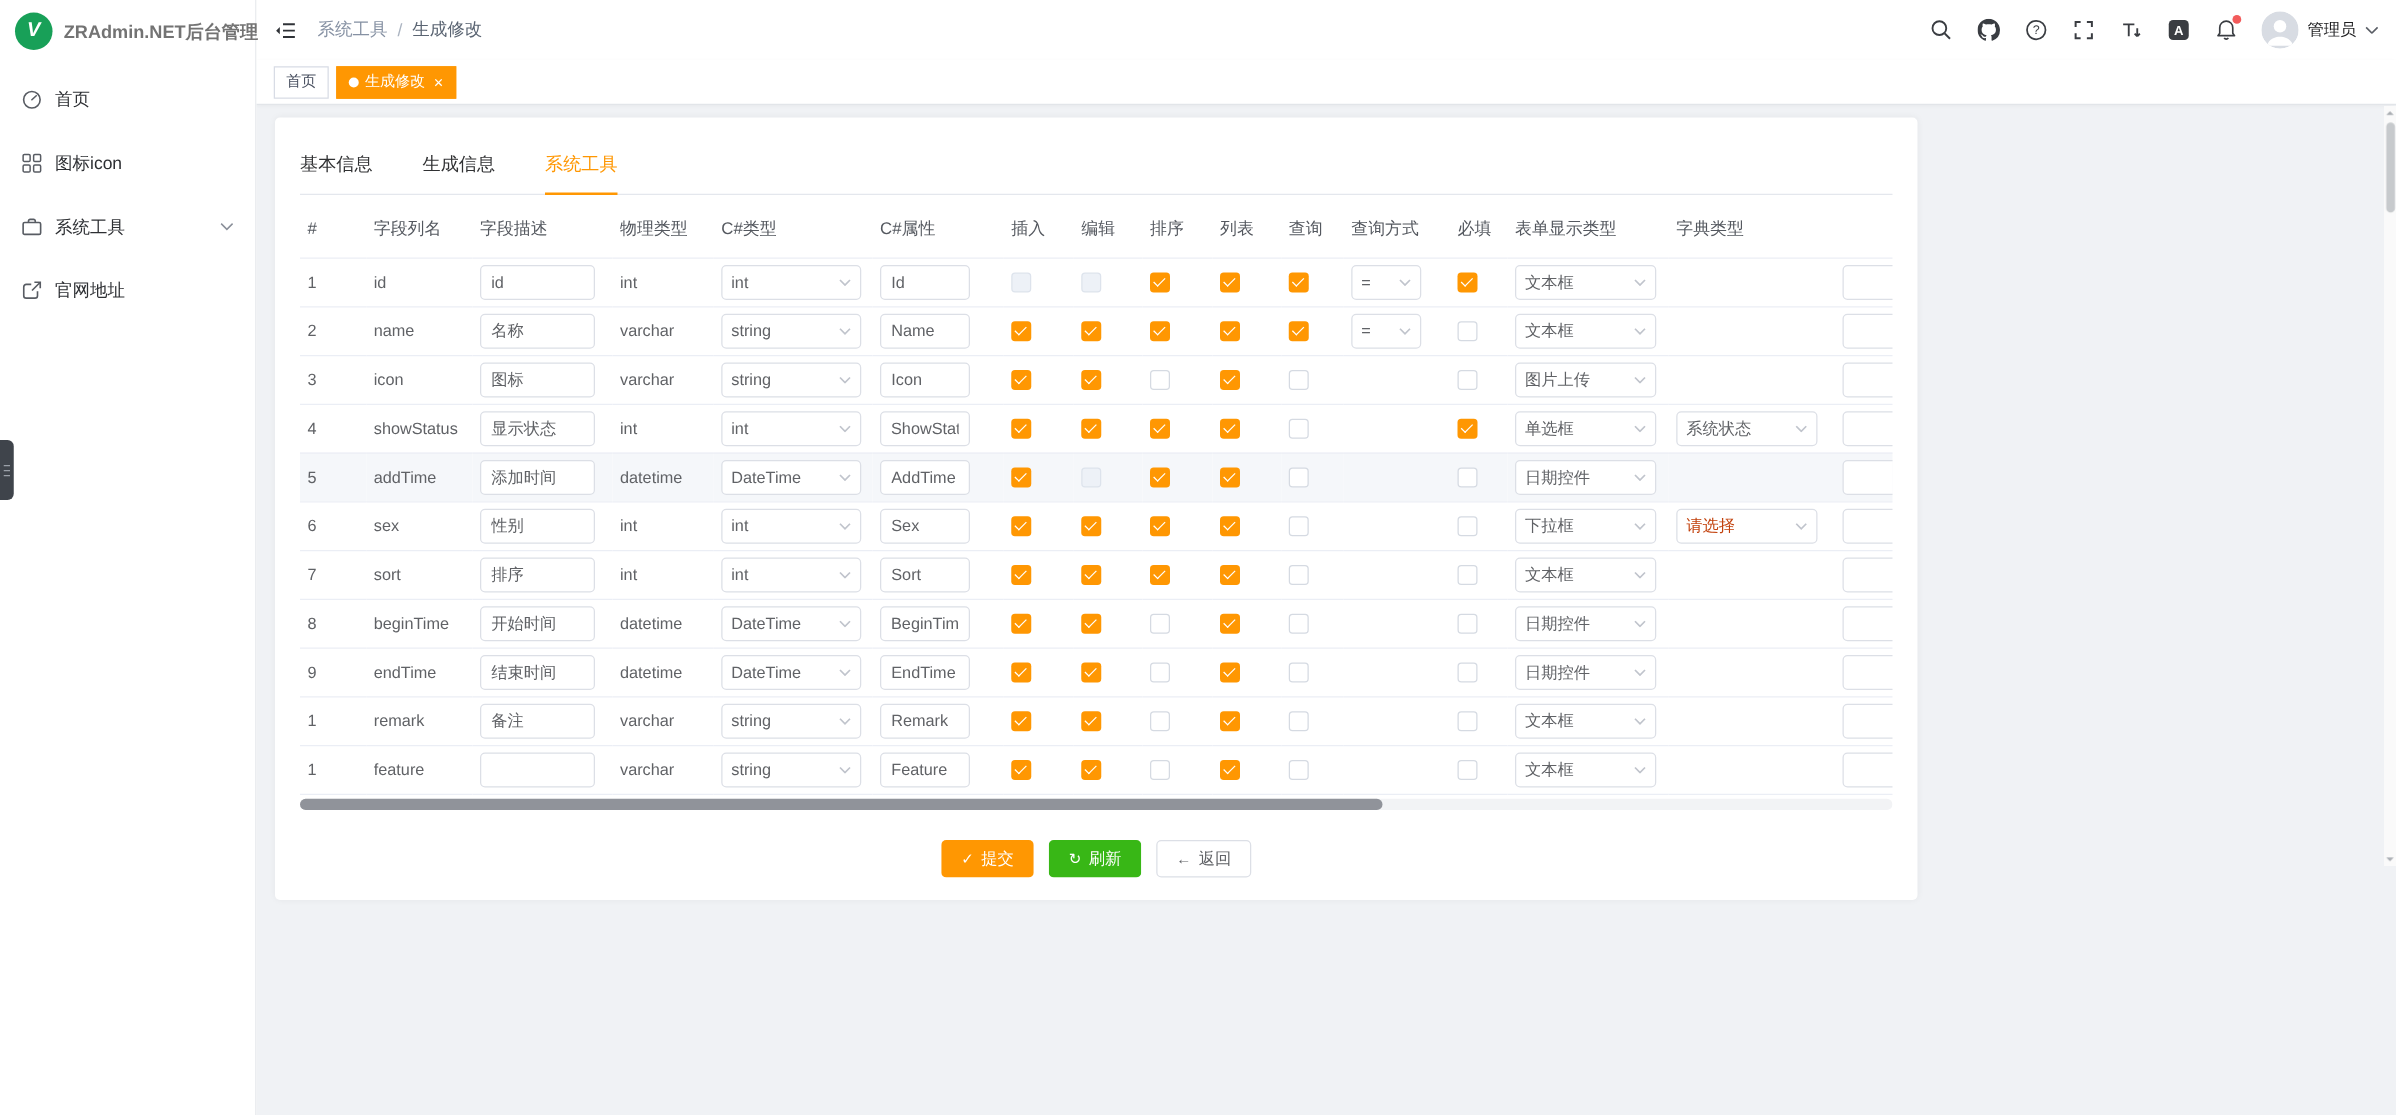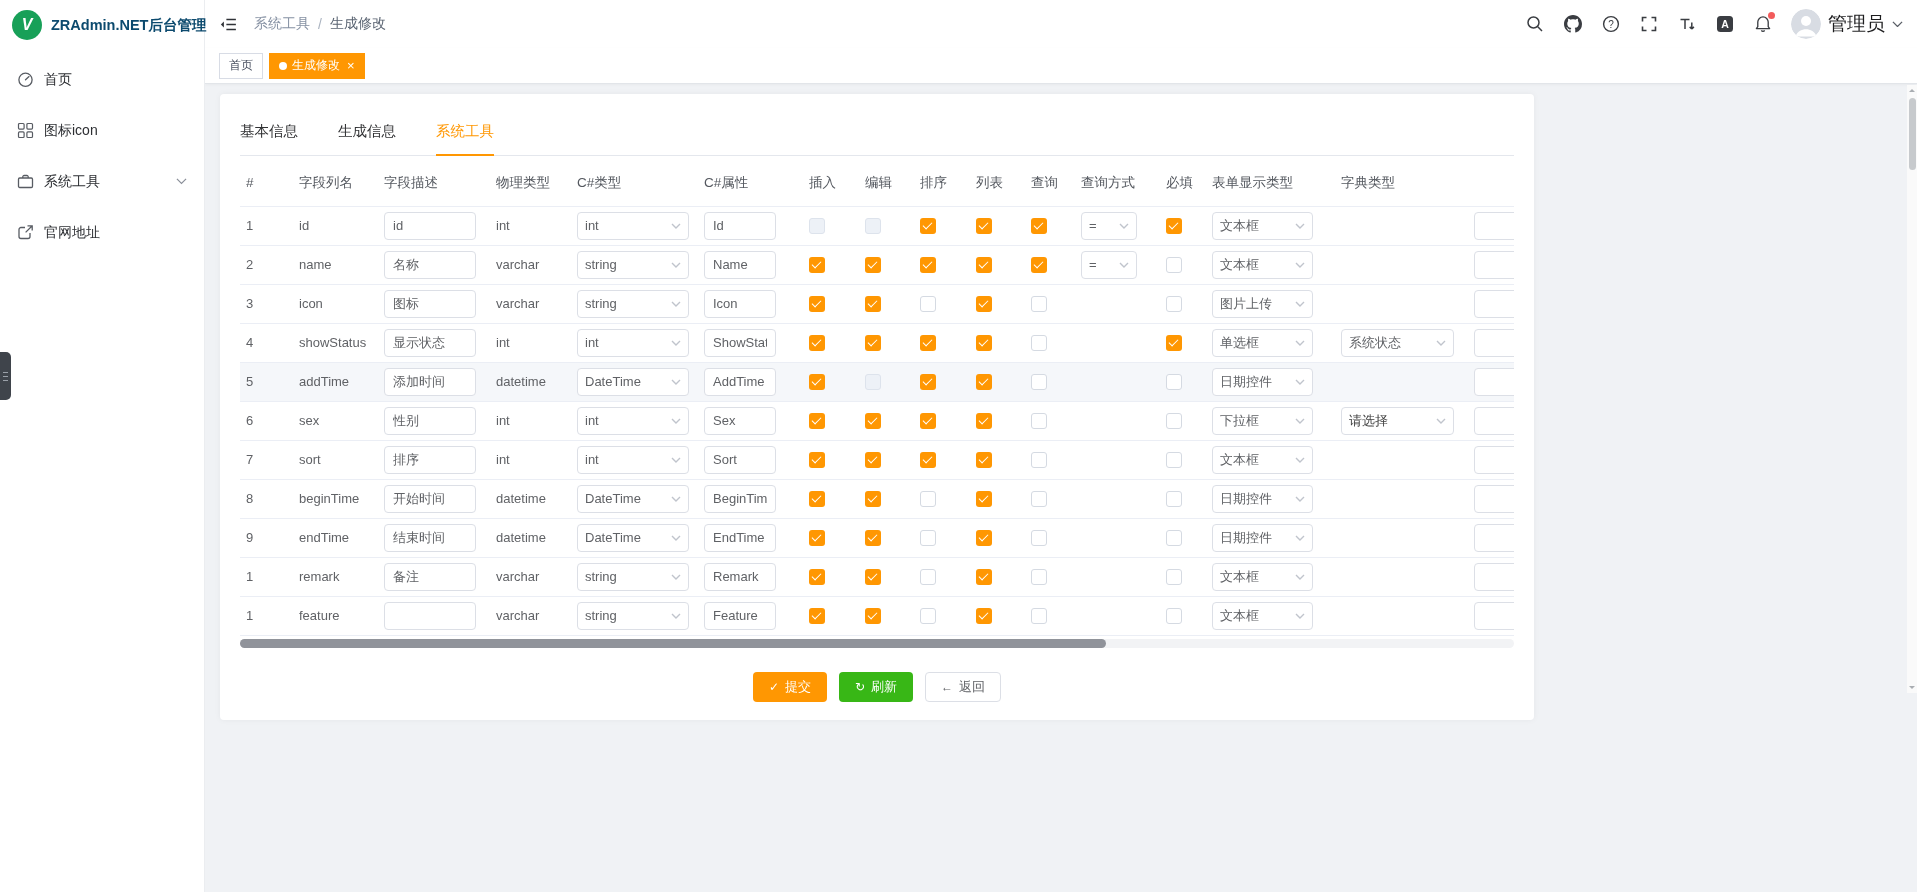--- a/index.html
+++ b/index.html
@@ -4,41 +4,41 @@
 <style>
 :root{--accent:#ff9702;--success:#38b716}
 *{margin:0;padding:0;box-sizing:border-box}
 html,body{width:1917px;height:892px}
 body{font-family:"Liberation Sans","DejaVu Sans",sans-serif;overflow:hidden;color:#303133;background:#f0f2f5;font-size:14px}
 .app{display:flex;width:100%;height:100%}
 
 .sidebar{width:205px;min-width:205px;background:#fff;border-right:1px solid #ebedf0;display:flex;flex-direction:column;position:relative;z-index:3}
 .logo-row{height:50px;display:flex;align-items:center;padding:0 12px;gap:9px}
 .logo-circle{width:30px;height:30px;min-width:30px;border-radius:50%;background:#18a058;color:#fff;display:flex;align-items:center;justify-content:center;font-weight:bold;font-size:16px;font-style:italic}
-.app-title{font-size:14.5px;font-weight:bold;color:#0c4a6e;white-space:nowrap}
+.app-title{font-size:14.5px;font-weight:bold;color:#737373;white-space:nowrap}
 .menu{padding-top:4px}
 .menu-item{height:51px;display:flex;align-items:center;padding:0 17px;gap:10px;font-size:14px;color:#2d2f33;cursor:pointer}
 .mi-icon{width:17px;height:17px;display:inline-flex;color:#585c63}
 .mi-icon svg{width:17px;height:17px}
 .chev-right{margin-left:auto;display:inline-flex;width:11px;color:#8a8f99}
 
 .main{flex:1;display:flex;flex-direction:column;min-width:0}
 .topbar{height:48px;background:#fff;display:flex;align-items:center;padding:0 14px;gap:16px}
 .hamburger{width:19px;height:19px;display:inline-flex;color:#2f3237;cursor:pointer}
 .breadcrumb{display:flex;gap:8px;font-size:14px;align-items:center}
 .crumb-section{color:#8691a3;cursor:pointer}
 .crumb-sep{color:#aab3c0}
 .crumb-page{color:#5a6472}
 .topbar-right{margin-left:auto;display:flex;align-items:center;gap:19px}
 .tb-icon{width:19px;height:19px;display:inline-flex;align-items:center;justify-content:center;cursor:pointer;color:#3a3d42;position:relative}
 .tb-icon svg{width:18px;height:18px}
 .tb-badge{position:absolute;top:-3px;right:-3px;width:7px;height:7px;border-radius:50%;background:#f25b5b}
 .user-wrap{display:flex;align-items:center;gap:7px;cursor:pointer}
 .avatar{width:30px;height:30px;border-radius:50%;overflow:hidden;display:inline-flex}
-.user-name{font-size:19px;color:#1d1d1f}
+.user-name{font-size:13px;color:#1d1d1f}
 .user-chev{display:inline-flex;width:11px;color:#5a5e66}
 
 .tags-bar{height:36px;background:#fff;border-bottom:1px solid #e2e5e9;box-shadow:0 1px 3px rgba(0,0,0,.04);display:flex;align-items:center;padding:0 14px;gap:6px}
 .tag{height:26px;display:inline-flex;align-items:center;gap:5px;padding:0 9px;border:1px solid #d8dce5;background:#fff;color:#495060;font-size:12px;cursor:pointer;white-space:nowrap}
 .tag.active{background:var(--accent);border-color:var(--accent);color:#fff}
 .tag-dot{width:8px;height:8px;border-radius:50%;background:#fff;display:inline-block}
 .tag-close{font-size:13px;margin-left:2px;line-height:1}
 
 .content{flex:1;padding:10px 15px 0;overflow:hidden;position:relative}
 .card{width:1314px;background:#fff;border-radius:4px;box-shadow:0 0 6px rgba(0,0,0,.05);padding:10px 20px 18px}
@@ -49,25 +49,25 @@
 table{border-collapse:collapse;table-layout:fixed;width:1388px}
 th{height:46px;text-align:left;font-weight:400;font-size:13.5px;color:#54585f;padding:0 0 0 6px;border-bottom:1px solid #ebeef5;white-space:nowrap}
 td{height:39px;padding:0 0 0 6px;border-bottom:1px solid #ebeef5;font-size:13px;color:#606266;vertical-align:middle;white-space:nowrap}
 tr.is-hover td{background:#f5f7fa}
 .inp{height:28px;border:1px solid #dcdfe6;border-radius:4px;padding:0 8px;font-size:13px;color:#606266;background:#fff;outline:none;font-family:inherit}
 .inp-desc{width:92px}
 .inp-prop{width:72px}
 .inp-extra{width:110px}
 .sel{height:28px;border:1px solid #dcdfe6;border-radius:4px;background:#fff;display:inline-flex;align-items:center;justify-content:space-between;padding:0 7px;cursor:pointer}
 .sel-val{font-size:13px;color:#606266;overflow:hidden;white-space:nowrap}
-.sel.placeholder .sel-val{color:#404040}
+.sel.placeholder .sel-val{color:#c2410c}
 .sel.hidden{visibility:hidden}
 .sel-cstype{width:112px}
 .sel-qmode{width:56px}
-.sel-display{width:101px}
+.sel-display{width:113px}
 .sel-dict{width:113px}
 .chev{flex-shrink:0;margin-left:4px;width:10px;height:6px}
 .cb{display:inline-block;width:16px;height:16px;border-radius:3px;cursor:pointer;position:relative;vertical-align:middle}
 .cb.checked{background:var(--accent)}
 .cb.checked::after{content:"";position:absolute;left:5px;top:2px;width:4px;height:8px;border-right:1.5px solid #fff;border-bottom:1.5px solid #fff;transform:rotate(45deg)}
 .cb.unchecked{background:#fff;border:1px solid #d5dae2}
 .cb.disabled{background:#edf1f7;border:1px solid #dde3ec}
 .h-scrollbar{width:100%;height:9px;background:#f2f3f5;border-radius:5px;margin-top:3px;position:relative}
 .h-thumb{position:absolute;left:0;top:0;height:9px;width:68%;background:#90939a;border-radius:5px;cursor:pointer}
 .actions{display:flex;justify-content:center;gap:12px;margin-top:24px}

